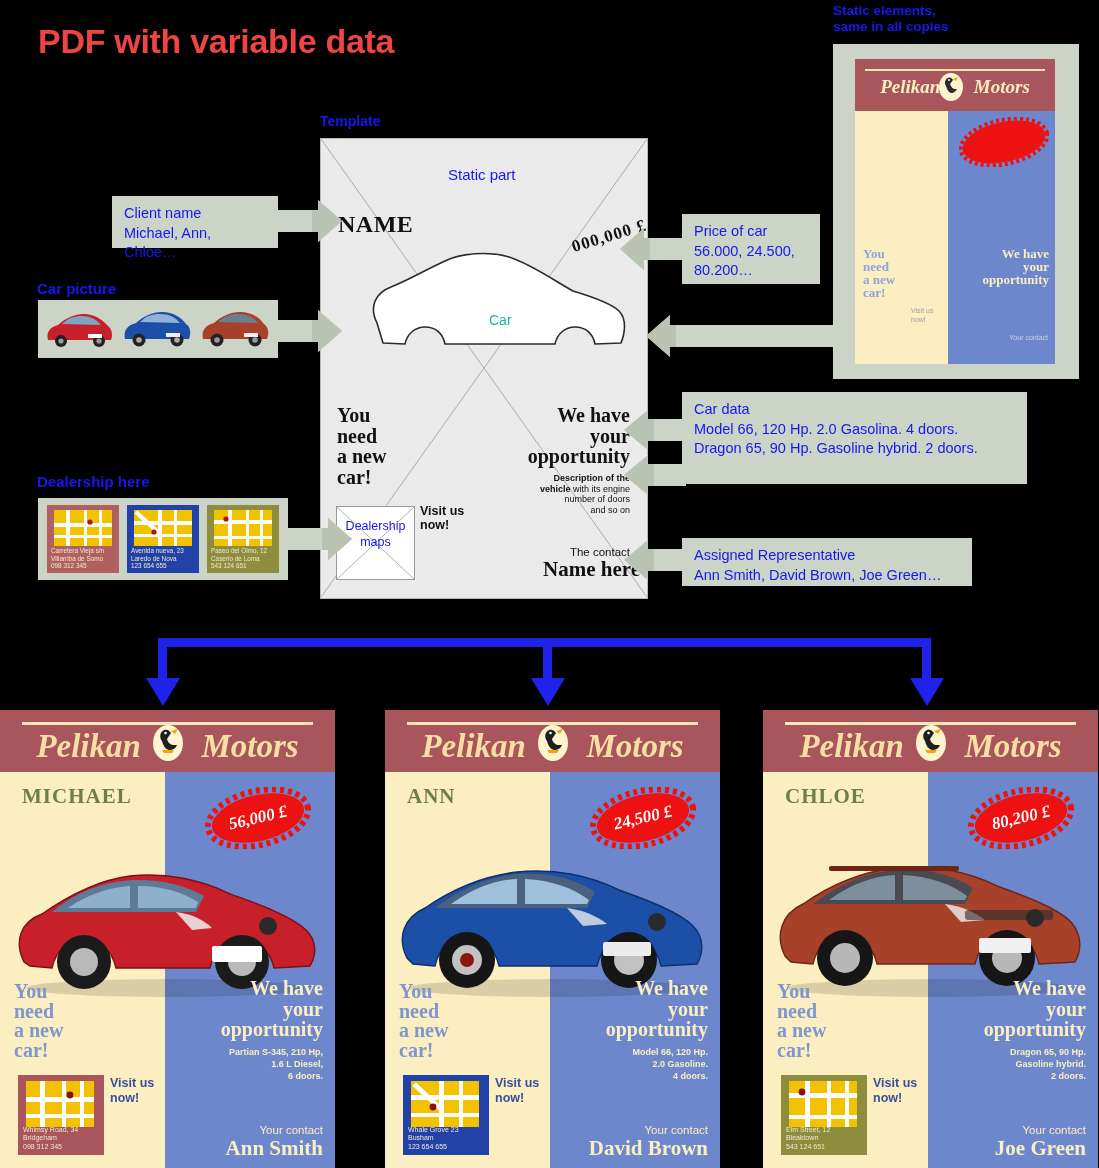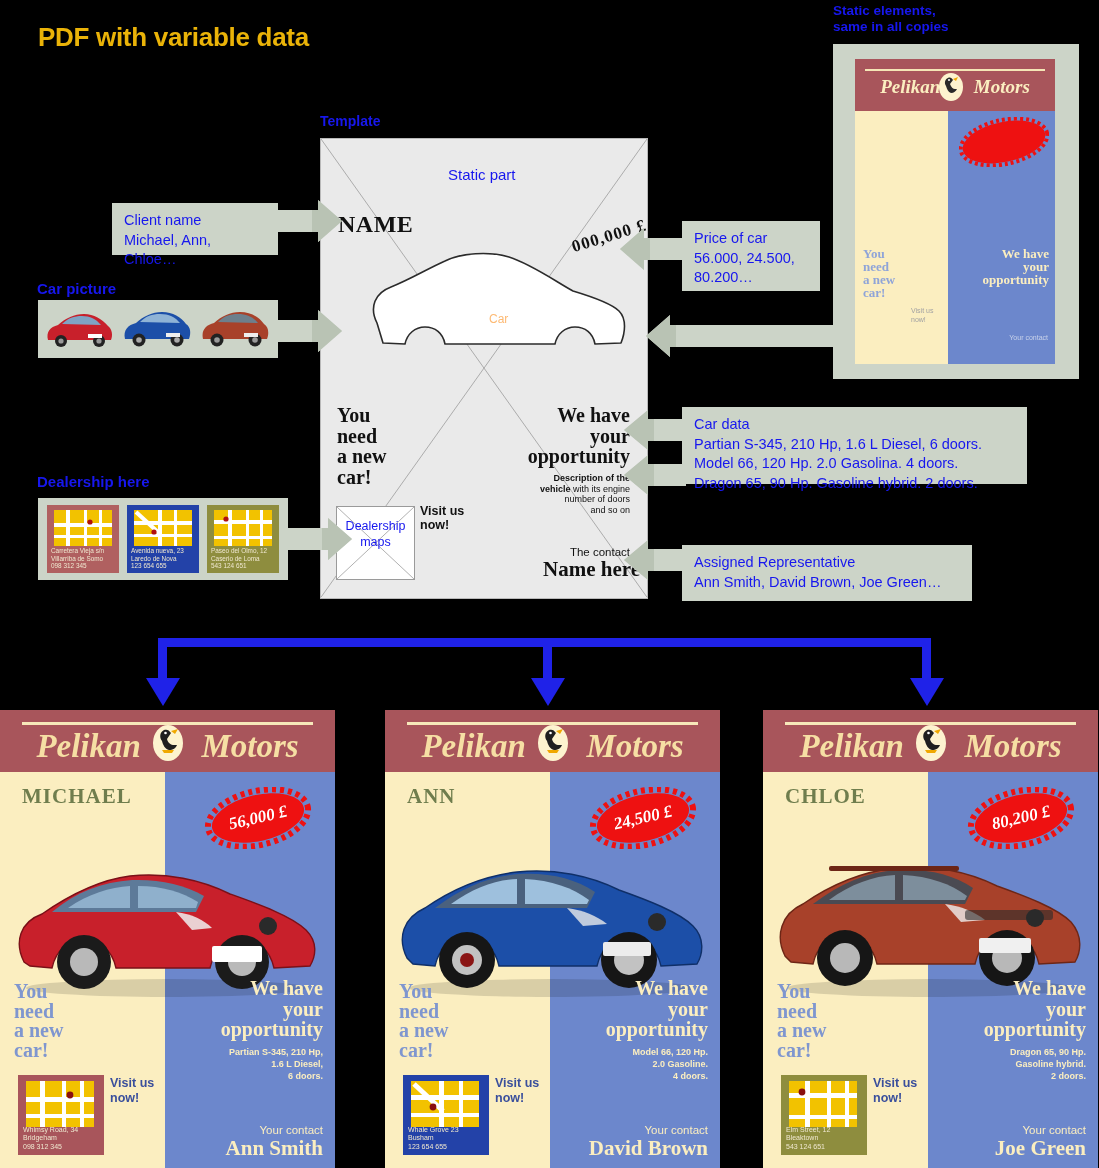--- a/index.html
+++ b/index.html
@@ -9,21 +9,21 @@
     font-family: "Liberation Sans", sans-serif;
     overflow: hidden;
   }
   #stage { position: relative; width: 1099px; height: 1168px; }
 
   .abs { position: absolute; }
 
   
   .title-main {
     left: 38px; top: 22px;
-    font-size: 26px; font-weight: bold; color: #eab308;
+    font-size: 34px; font-weight: bold; color: #ef4444;
     letter-spacing: -0.3px;
   }
   .title-sub {
     left: 38px; top: 62px;
     font-size: 24px; color: #2a2ae8; font-weight: 400;
   }
 
   .lbl-static-elems {
     left: 833px; top: 3px; font-size: 13.5px; line-height: 16px;
     color: #1717ee; font-weight: bold;
@@ -47,21 +47,21 @@
     font-family: "Liberation Serif", serif; font-weight: bold;
     font-size: 24px; color: #111; letter-spacing: 0.5px;
   }
   .tpl-price {
     left: 516px; top: 215px; width: 130px; text-align: right;
     font-family: "Liberation Serif", serif; font-weight: bold;
     font-size: 17px; color: #111;
     transform: rotate(-17deg); transform-origin: right center;
     letter-spacing: 1px;
   }
-  .tpl-car-lbl { left: 489px; top: 312px; font-size: 12px; color: #fdba74; }
+  .tpl-car-lbl { left: 489px; top: 312px; font-size: 14px; color: #14b8a6; }
   .tpl-youneed {
     left: 337px; top: 405px;
     font-family: "Liberation Serif", serif; font-weight: bold;
     font-size: 20px; line-height: 20.5px; color: #111;
   }
   .tpl-wehave {
     left: 470px; top: 405px; width: 160px; text-align: right;
     font-family: "Liberation Serif", serif; font-weight: bold;
     font-size: 20px; line-height: 20.5px; color: #111;
   }
@@ -84,21 +84,20 @@
     left: 336px; top: 518px; width: 79px; text-align: center;
     font-size: 12.5px; line-height: 16px; color: #1717ee;
   }
   .tpl-visitus { left: 420px; top: 504px; font-size: 12.5px; line-height: 14px; color: #111; font-weight: 600; }
 
   
   .callout {
     background: #ccd4c8; color: #1717ee;
     font-size: 14.5px; line-height: 19.5px;
     padding: 8px 12px;
-    margin-top: 7px;
   }
 
   
   .carstrip {
     left: 38px; top: 300px; width: 240px; height: 58px; background: #ccd4c8;
   }
   
   .mapstrip {
     left: 38px; top: 498px; width: 250px; height: 82px; background: #ccd4c8;
   }
@@ -333,36 +332,35 @@
     <path d="M64,10 H24 V0 L0,21 L24,42 V32 H64 Z" fill="#ccd4c8"></path>
     <path d="M24,0 L0,21 L24,42 V32 H30 V10 H24 Z" fill="#b9c3b4"></path>
   </svg>
 
   <div class="abs" style="left:694px;top:325px;width:140px;height:22px;background:#ccd4c8"></div>
   <svg class="abs" style="left:646px;top:315px;width:56px;height:42px" viewBox="0 0 56 42">
     <path d="M56,10 H24 V0 L0,21 L24,42 V32 H56 Z" fill="#ccd4c8"></path>
     <path d="M24,0 L0,21 L24,42 V32 H30 V10 H24 Z" fill="#b9c3b4"></path>
   </svg>
 
-  <div class="abs callout" style="left:682px;top:400px;width:345px;height:77px;">
+  <div class="abs callout" style="left:682px;top:392px;width:345px;height:92px;">
     <div>Car data</div>
-    <div>Partian S-345, 210 Hp, 1.6 L Diesel, 6 doors.</div>
     <div>Model 66, 120 Hp. 2.0 Gasolina. 4 doors.</div>
     <div>Dragon 65, 90 Hp. Gasoline hybrid. 2 doors.</div>
   </div>
   <svg class="abs" style="left:624px;top:410px;width:62px;height:40px" viewBox="0 0 62 40">
     <path d="M62,9 H24 V0 L0,20 L24,40 V31 H62 Z" fill="#ccd4c8"></path>
     <path d="M24,0 L0,20 L24,40 V31 H30 V9 H24 Z" fill="#b9c3b4"></path>
   </svg>
   <svg class="abs" style="left:624px;top:455px;width:62px;height:40px" viewBox="0 0 62 40">
     <path d="M62,9 H24 V0 L0,20 L24,40 V31 H62 Z" fill="#ccd4c8"></path>
     <path d="M24,0 L0,20 L24,40 V31 H30 V9 H24 Z" fill="#b9c3b4"></path>
   </svg>
 
-  <div class="abs callout" style="left:682px;top:538px;width:290px;height:56px;">
+  <div class="abs callout" style="left:682px;top:538px;width:290px;height:48px;">
     <div>Assigned Representative</div>
     <div>Ann Smith, David Brown, Joe Green…</div>
   </div>
   <svg class="abs" style="left:624px;top:540px;width:62px;height:40px" viewBox="0 0 62 40">
     <path d="M62,9 H24 V0 L0,20 L24,40 V31 H62 Z" fill="#ccd4c8"></path>
     <path d="M24,0 L0,20 L24,40 V31 H30 V9 H24 Z" fill="#b9c3b4"></path>
   </svg>
 
   <div class="abs static-panel">
     <div class="mini-flyer">

